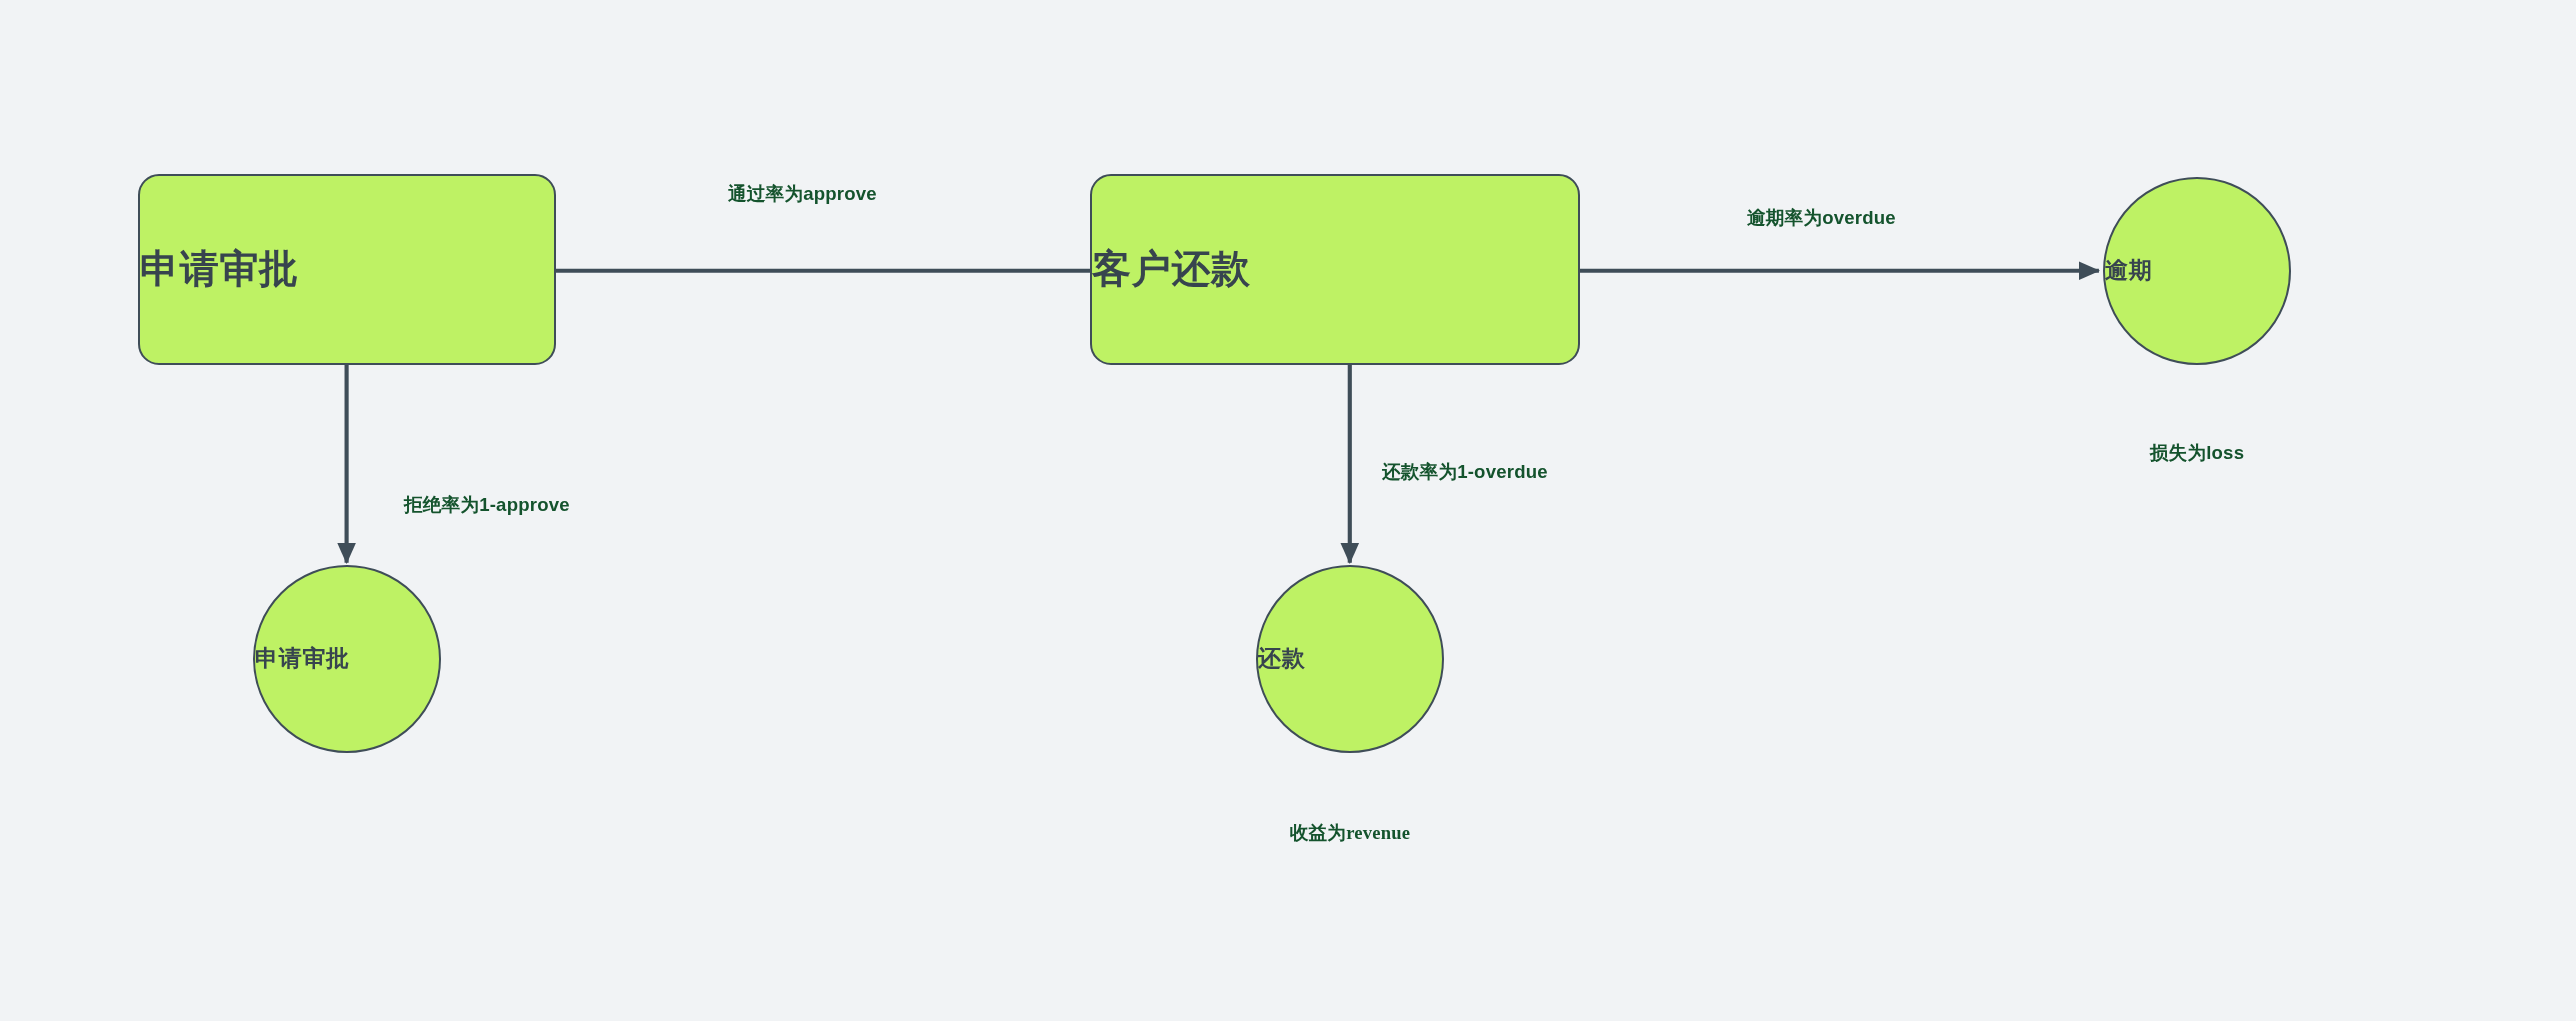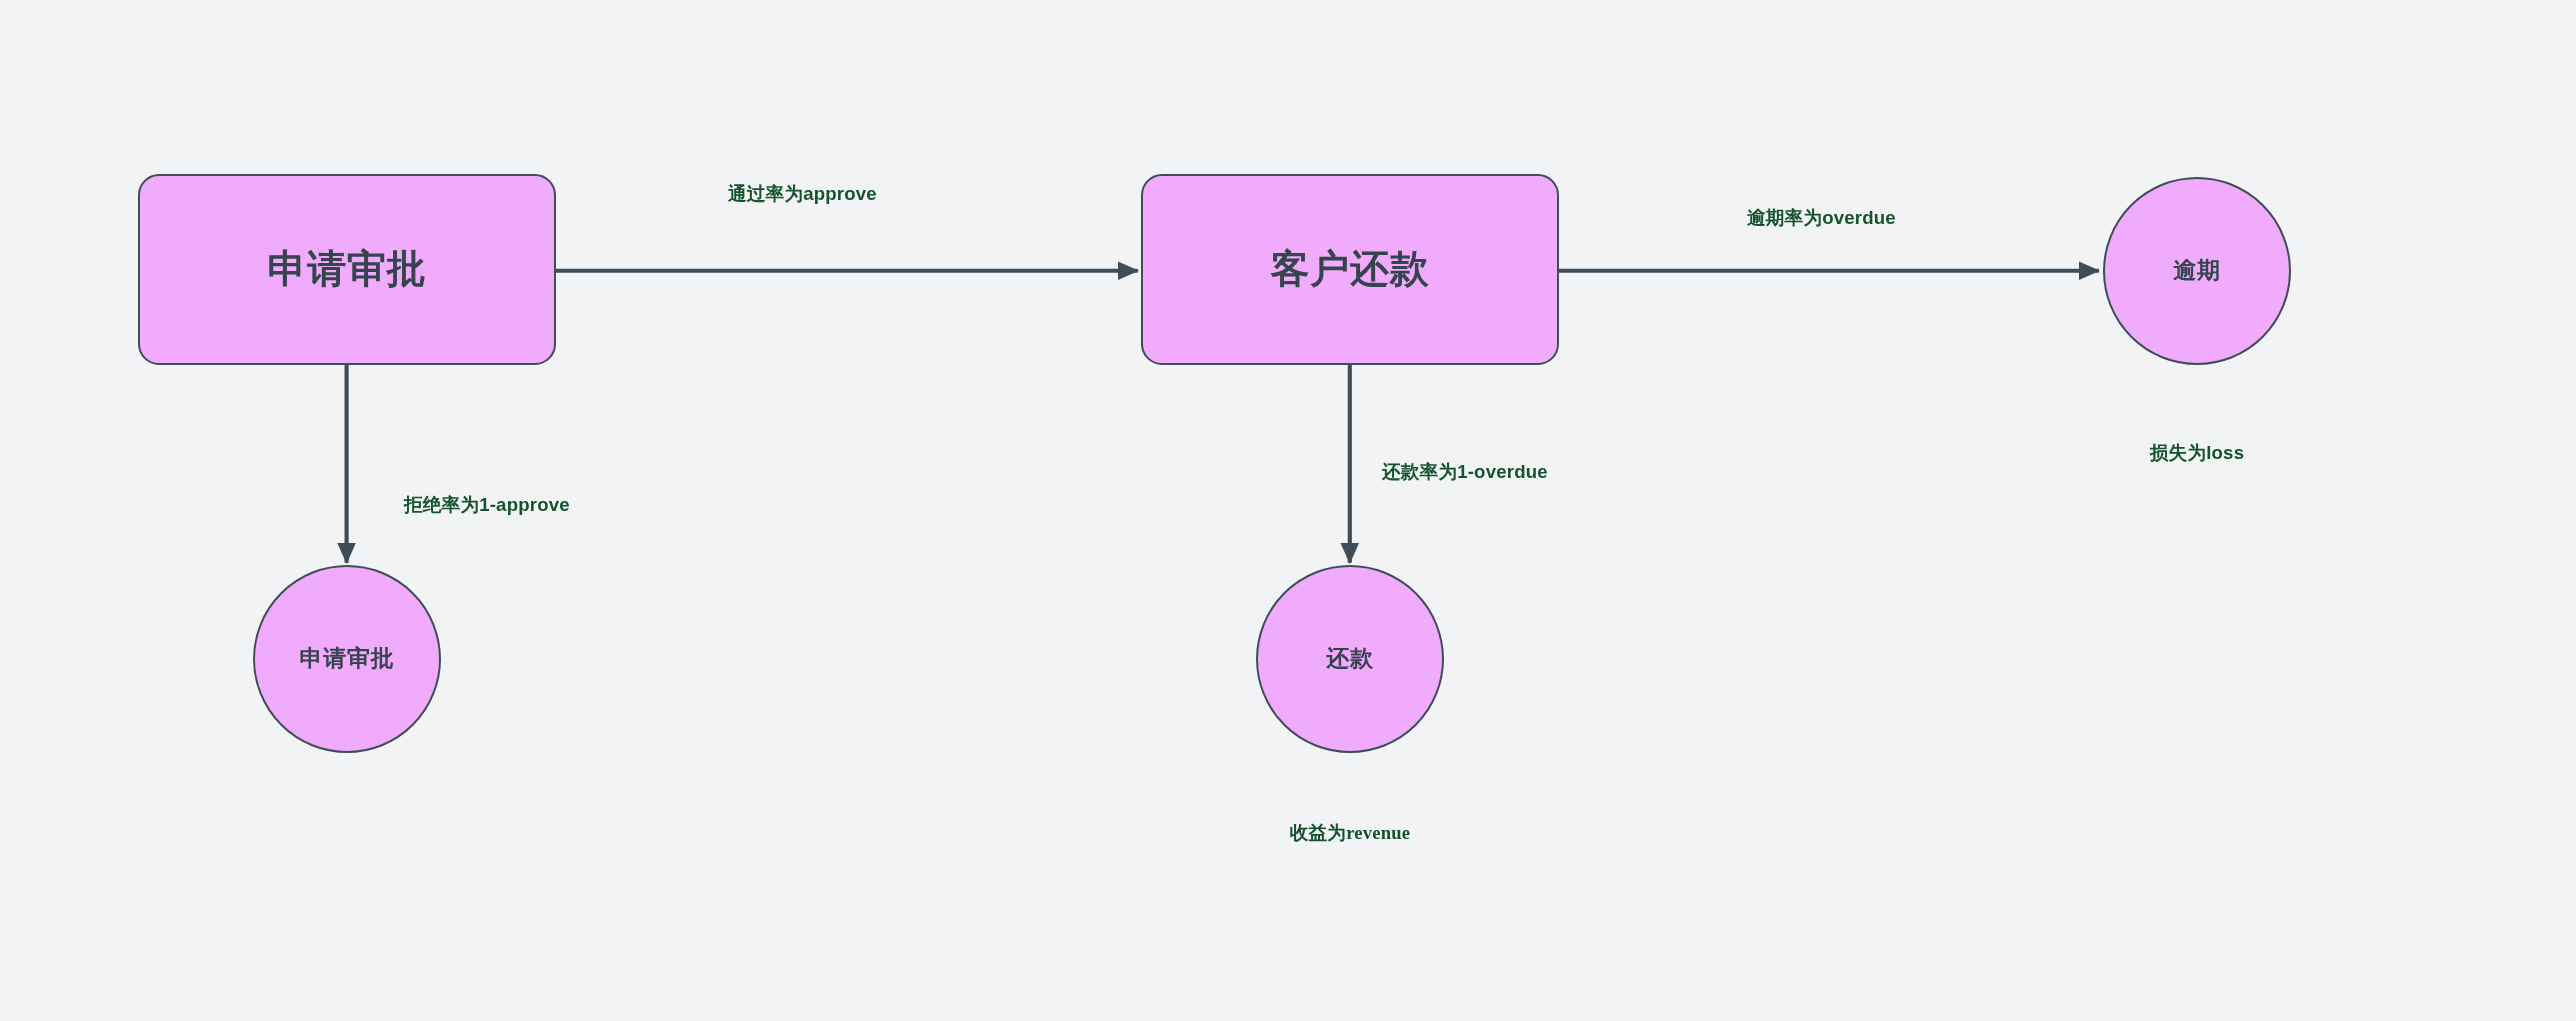--- a/index.html
+++ b/index.html
@@ -22,24 +22,23 @@
     position: absolute;
     left: 0;
     top: 0;
     width: 2576px;
     height: 1022px;
   }
   .node {
     position: absolute;
     box-sizing: border-box;
     border: 2.1px solid #3f4d58;
-    background: #f0abfc;
+    background: #bef264;
     display: flex;
     align-items: center;
-    justify-content: center;
     color: #37444e;
     text-align: center;
     line-height: 1.1;
   }
   .node-box {
     border-radius: 21px;
     font-size: 39px;
     font-weight: bold;
     letter-spacing: 0.7px;
   }
@@ -86,21 +85,21 @@
 
     <line x1="2258" y1="392" x2="3040" y2="392" stroke="#3f4d58" stroke-width="6" marker-end="url(#arrow)"></line>
 
     <line x1="1955" y1="528" x2="1955" y2="815" stroke="#3f4d58" stroke-width="6" marker-end="url(#arrow)"></line>
   </svg>
 
   <div class="node node-box" style="left:138px; top:174px; width:418px; height:191px;">
     <span>申请审批</span>
   </div>
 
-  <div class="node node-box" style="left:1141px; top:174px; width:418px; height:191px;">
+  <div class="node node-box" style="left:1090px; top:174px; width:490px; height:191px;">
     <span>客户还款</span>
   </div>
 
   <div class="node node-circle" style="left:253px; top:565px; width:188px; height:188px;">
     <span>申请审批</span>
   </div>
 
   <div class="node node-circle" style="left:2103px; top:177px; width:188px; height:188px;">
     <span>逾期</span>
   </div>

